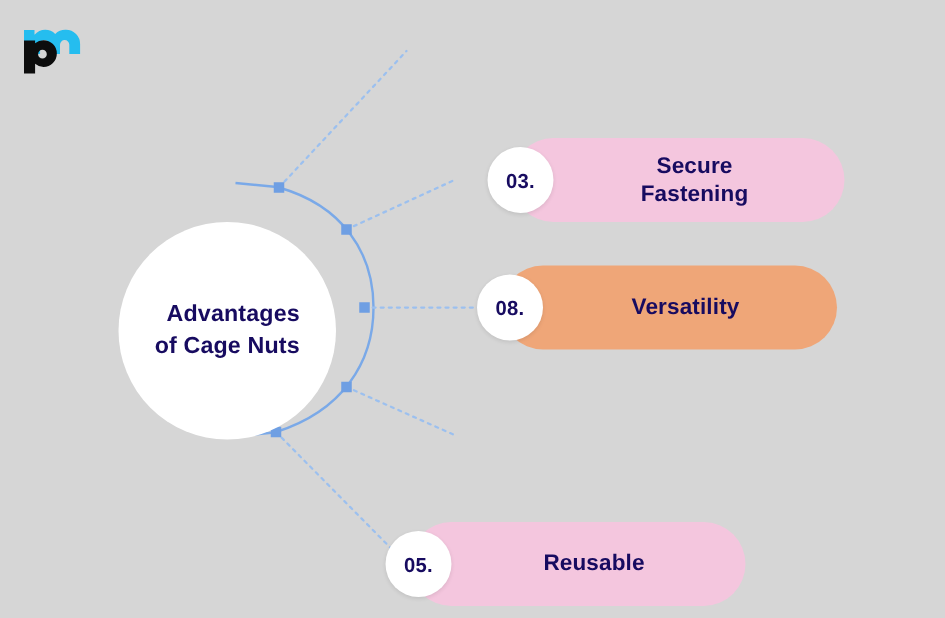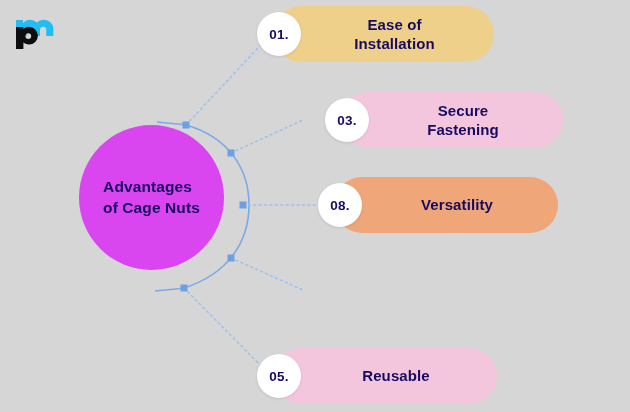--- a/index.html
+++ b/index.html
@@ -37,29 +37,29 @@
     left: 0;
     top: 0;
     width: 630px;
     height: 412px;
   }
 
   
   #center-node {
     position: absolute;
     left: 79px;
-    top: 125px;
+    top: 148px;
     width: 145px;
     height: 145px;
     border-radius: 50%;
-    background: #d946ef;
+    background: #ffffff;
     display: flex;
     align-items: center;
     justify-content: center;
-    text-align: left;
+    text-align: right;
   }
   #center-label {
     color: #170b60;
     font-size: 15.5px;
     font-weight: bold;
     line-height: 1.32;
     letter-spacing: 0.1px;
     padding: 0 8px;
     white-space: pre-line;
   }
@@ -140,29 +140,20 @@
     <rect x="239.5" y="201.5" width="7" height="7" fill="#6f9fe3"></rect>
     <rect x="227.5" y="254.5" width="7" height="7" fill="#6f9fe3"></rect>
     <rect x="180.5" y="284.5" width="7" height="7" fill="#6f9fe3"></rect>
   </svg>
 
   <div id="center-node">
     <div id="center-label">Advantages
 of Cage Nuts</div>
   </div>
 
-  <div class="item" style="left:273px; top:6px; width:221px;">
-    <div class="pill" style="width:221px; background:#efd08b;">
-      <div class="pill-label">Ease of
-Installation</div>
-    </div>
-    <div class="badge">
-      <span class="badge-text">01.</span>
-    </div>
-  </div>
 
   <div class="item" style="left:305px; top:92px; width:222px;margin-left:36px;">
     <div class="pill" style="width:222px; background:#f4c6de;">
       <div class="pill-label">Secure
 Fastening</div>
     </div>
     <div class="badge">
       <span class="badge-text">03.</span>
     </div>
   </div>

